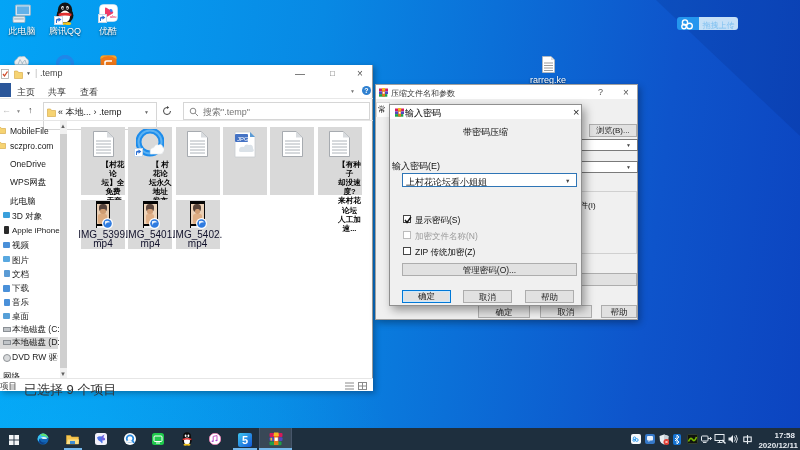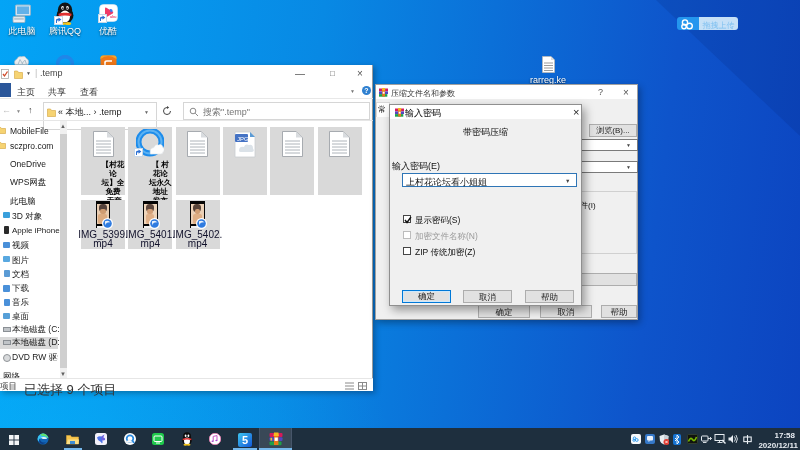--- a/index.html
+++ b/index.html
@@ -266,20 +266,21 @@
           <path d="M0.5 0.5 L14 0.5 L20.5 6.5 L20.5 25.5 L0.5 25.5 Z" fill="#fff" stroke="#9fa4a9" stroke-width="0.9"></path>
           <path d="M14 0.5 L14 6.5 L20.5 6.5 Z" fill="#d9dcdf"></path>
           <g stroke="#aeb4ba" stroke-width="1">
             <line x1="3" y1="10" x2="18" y2="10"></line>
             <line x1="3" y1="13" x2="18" y2="13"></line>
             <line x1="3" y1="16" x2="18" y2="16"></line>
             <line x1="3" y1="19" x2="18" y2="19"></line>
             <line x1="3" y1="22" x2="18" y2="22"></line>
           </g>
         </svg>
+    <div class="tiletxt">【有种子<br>却没速度?<br>来村花论坛<br>人工加速...</div>
   </div>
   <div class="tile" style="left:81px;top:134.5px;height:49.5px">
     <div class="abs" style="left:14.8px;top:1.5px;width:14.5px;height:27px;background:#050505">
       <div class="abs" style="left:0.8px;top:3px;width:12.9px;height:19.5px;background:#e9cdb2"></div>
       <div class="abs" style="left:3px;top:3px;width:8px;height:8px;background:#54413a;border-radius:3.5px"></div>
       <div class="abs" style="left:4.2px;top:8px;width:5.6px;height:4.5px;background:#cf9c72;border-radius:2px"></div>
       <div class="abs" style="left:2.6px;top:12.5px;width:8.8px;height:10px;background:#dcab80;border-radius:2px"></div>
       <div class="abs" style="left:0.8px;top:24.5px;width:12.9px;height:2.5px;background:#f0f0f0"></div>
     </div>
     <svg class="abs" style="left:20.5px;top:18.5px" width="11" height="11" viewBox="0 0 11 11">
@@ -385,20 +386,21 @@
  <div class="dtxt" style="left:175px;top:72.5px;color:#444;font-size:5.5px">▼</div>
  <div class="cb" style="left:13px;top:109.5px"></div>
  <svg class="abs" style="left:13px;top:109.5px" width="10" height="10" viewBox="0 0 10 10">
       <path d="M2 5 L4 7.5 L8 2" stroke="#111" stroke-width="1.4" fill="none"></path>
     </svg>
  <div class="dtxt" style="left:25px;top:109.5px">显示密码(S)</div>
  <div class="cb" style="left:13px;top:125.5px;border-color:#bcbcbc"></div>
  <div class="gtxt" style="left:25px;top:125.5px">加密文件名称(N)</div>
  <div class="cb" style="left:13px;top:141.5px"></div>
  <div class="dtxt" style="left:25px;top:141.5px">ZIP 传统加密(Z)</div>
+ <div class="btn" style="left:12px;top:157.5px;width:175px;height:13.5px;line-height:13px">管理密码(O)...</div>
  <div class="btn" style="left:12px;top:185px;width:49px;height:13px;line-height:11px;border:1px solid #0078d7;box-shadow:inset 0 0 0 1px #cfe8fa">确定</div>
  <div class="btn" style="left:73px;top:185px;width:49px;height:13px;line-height:12px">取消</div>
  <div class="btn" style="left:135px;top:185px;width:49px;height:13px;line-height:12px">帮助</div>
 </div>
 
 <div id="pwd"></div>
 
 <div id="tb">
  <svg class="abs" style="left:9px;top:6.5px" width="10" height="10" viewBox="0 0 11 11">
       <rect x="0" y="0" width="5" height="5" fill="#f2f5f7"></rect>

